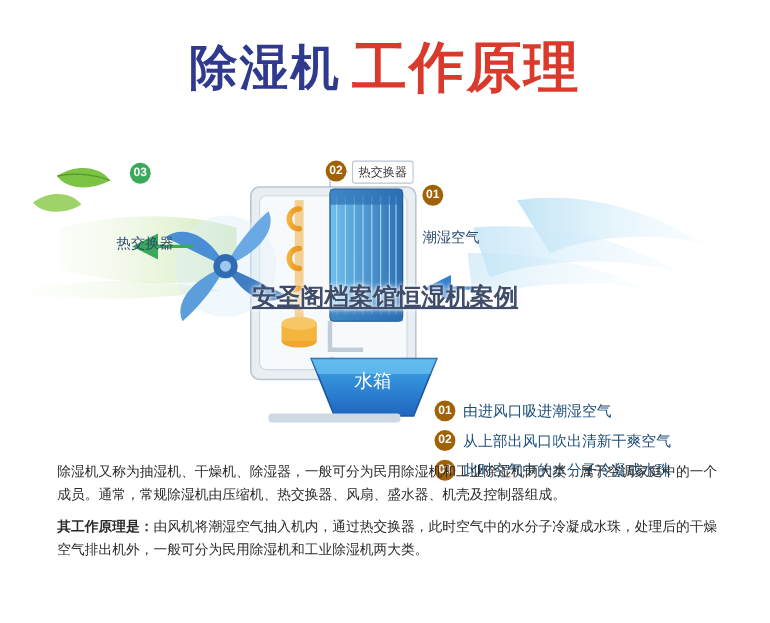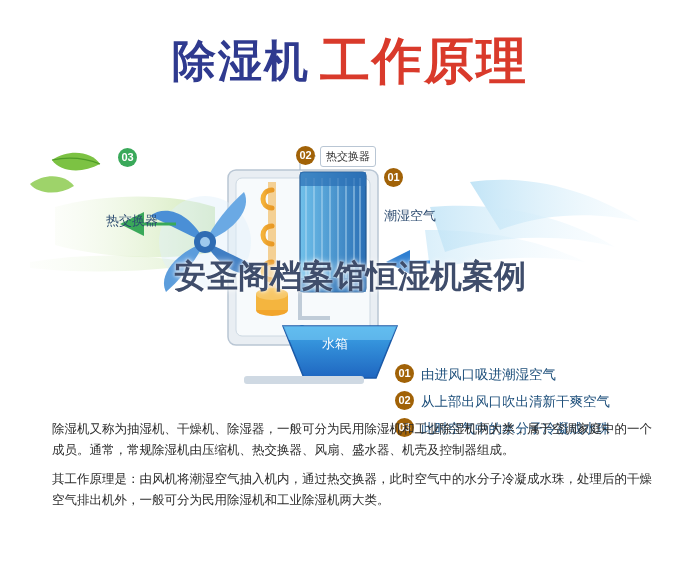--- a/index.html
+++ b/index.html
@@ -83,21 +83,21 @@
   .lbl-plain {
     position: absolute;
     font-family: "DejaVu Sans", sans-serif;
     font-size: 13px;
     color: #2b4a6f;
     white-space: nowrap;
   }
   .lbl-white {
     position: absolute;
     font-family: "DejaVu Sans", sans-serif;
-    font-size: 13px;
+    font-size: 17px;
     color: #ffffff;
     white-space: nowrap;
   }
   
   .steps {
     position: absolute;
     left: 395px;
     top: 248px;
     width: 300px;
   }
@@ -121,39 +121,40 @@
     text-align: right;
   }
   
   .watermark {
     position: absolute;
     top: 255px;
     left: 0;
     width: 700px;
     text-align: center;
     font-family: "DejaVu Sans", sans-serif;
-    font-size: 32px;
+    font-size: 22px;
     font-weight: bold;
     color: #3f4d6b;
     white-space: nowrap;
     text-shadow: 0 0 3px rgba(255,255,255,0.9), 0 0 6px rgba(255,255,255,0.9);
+    text-decoration: underline;
   }
   
   .body-text {
     position: absolute;
     left: 52px;
     top: 418px;
     width: 600px;
     font-family: "DejaVu Sans", sans-serif;
     font-size: 12.5px;
     line-height: 21px;
     color: #2b2b2b;
   }
   .body-text p { margin: 0 0 8px 0; }
-  .body-text .lead { font-weight: normal; }
+  .body-text .lead { font-weight: bold; }
 </style>
 </head>
 <body>
 
 <div id="page">
 
   <div class="title-wrap">
     <span class="title-a">除湿机</span><span class="title-b">工作原理</span>
   </div>
 

